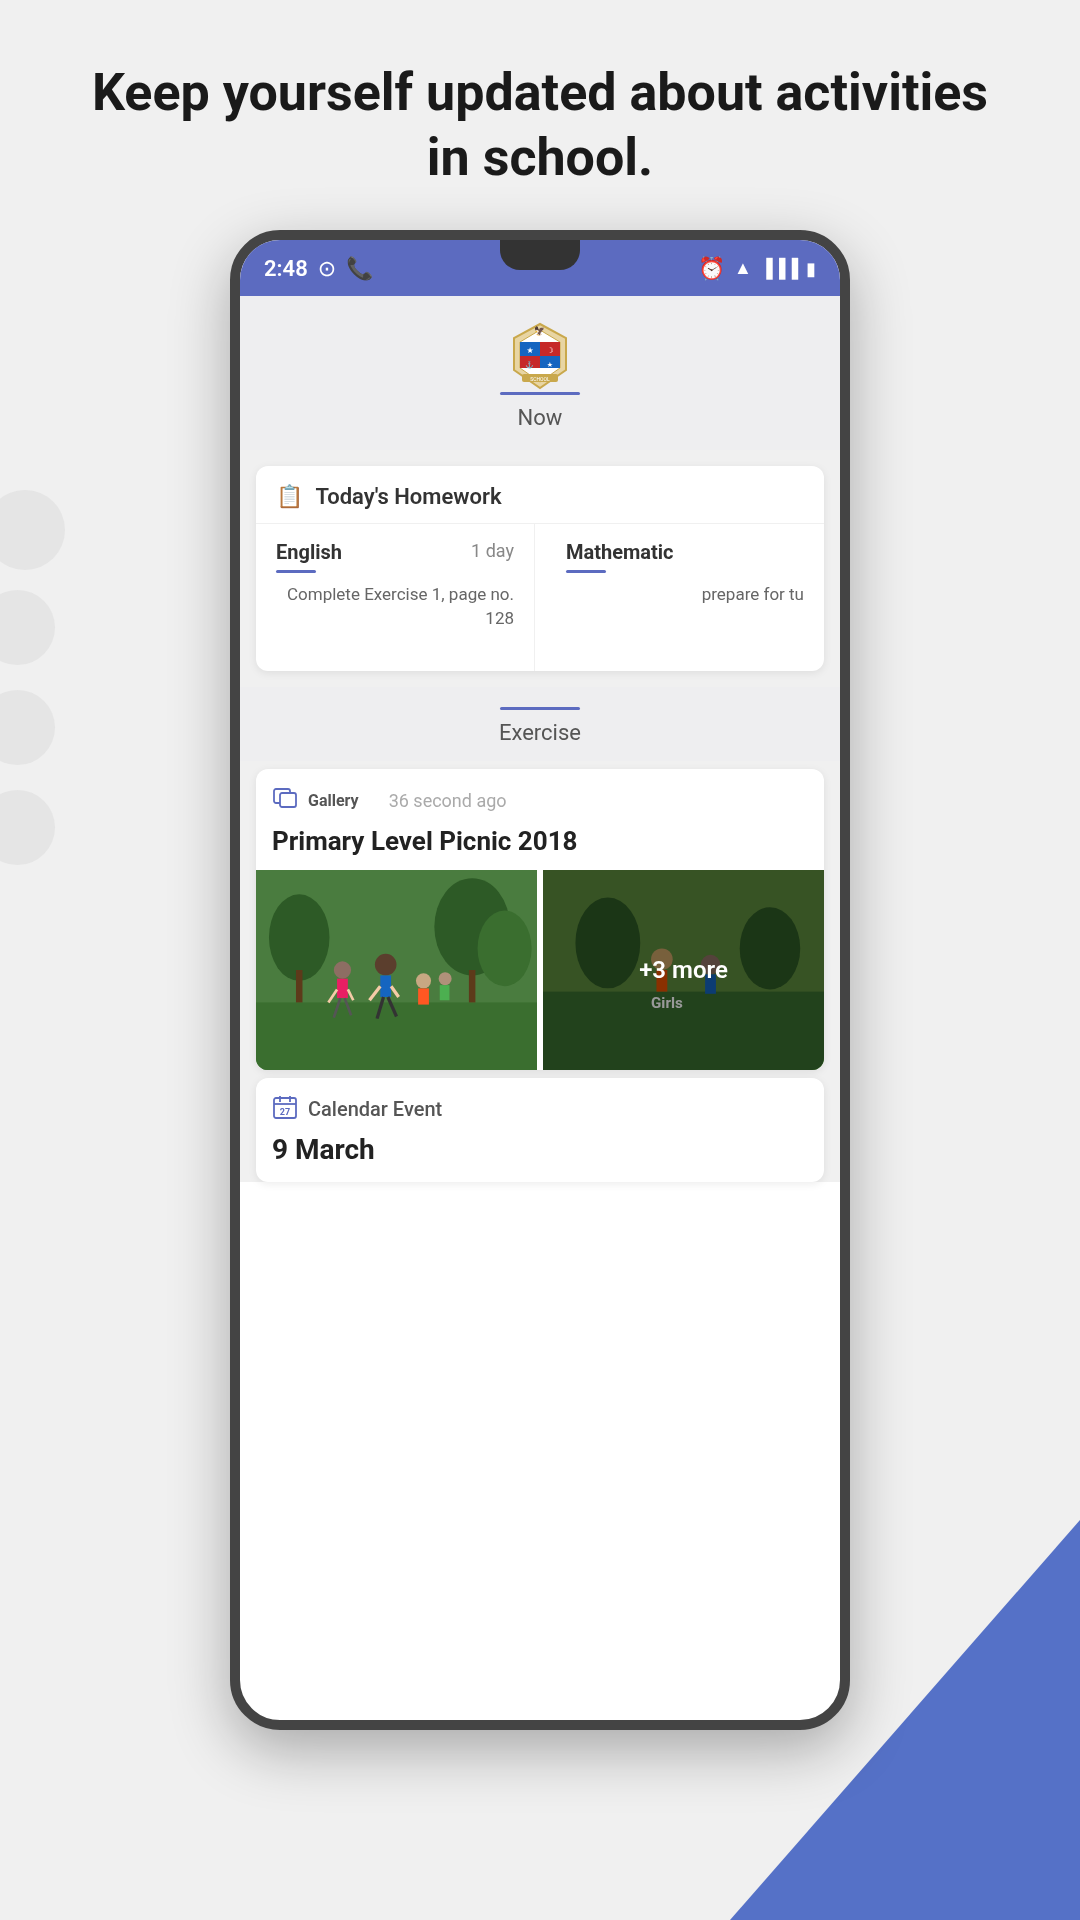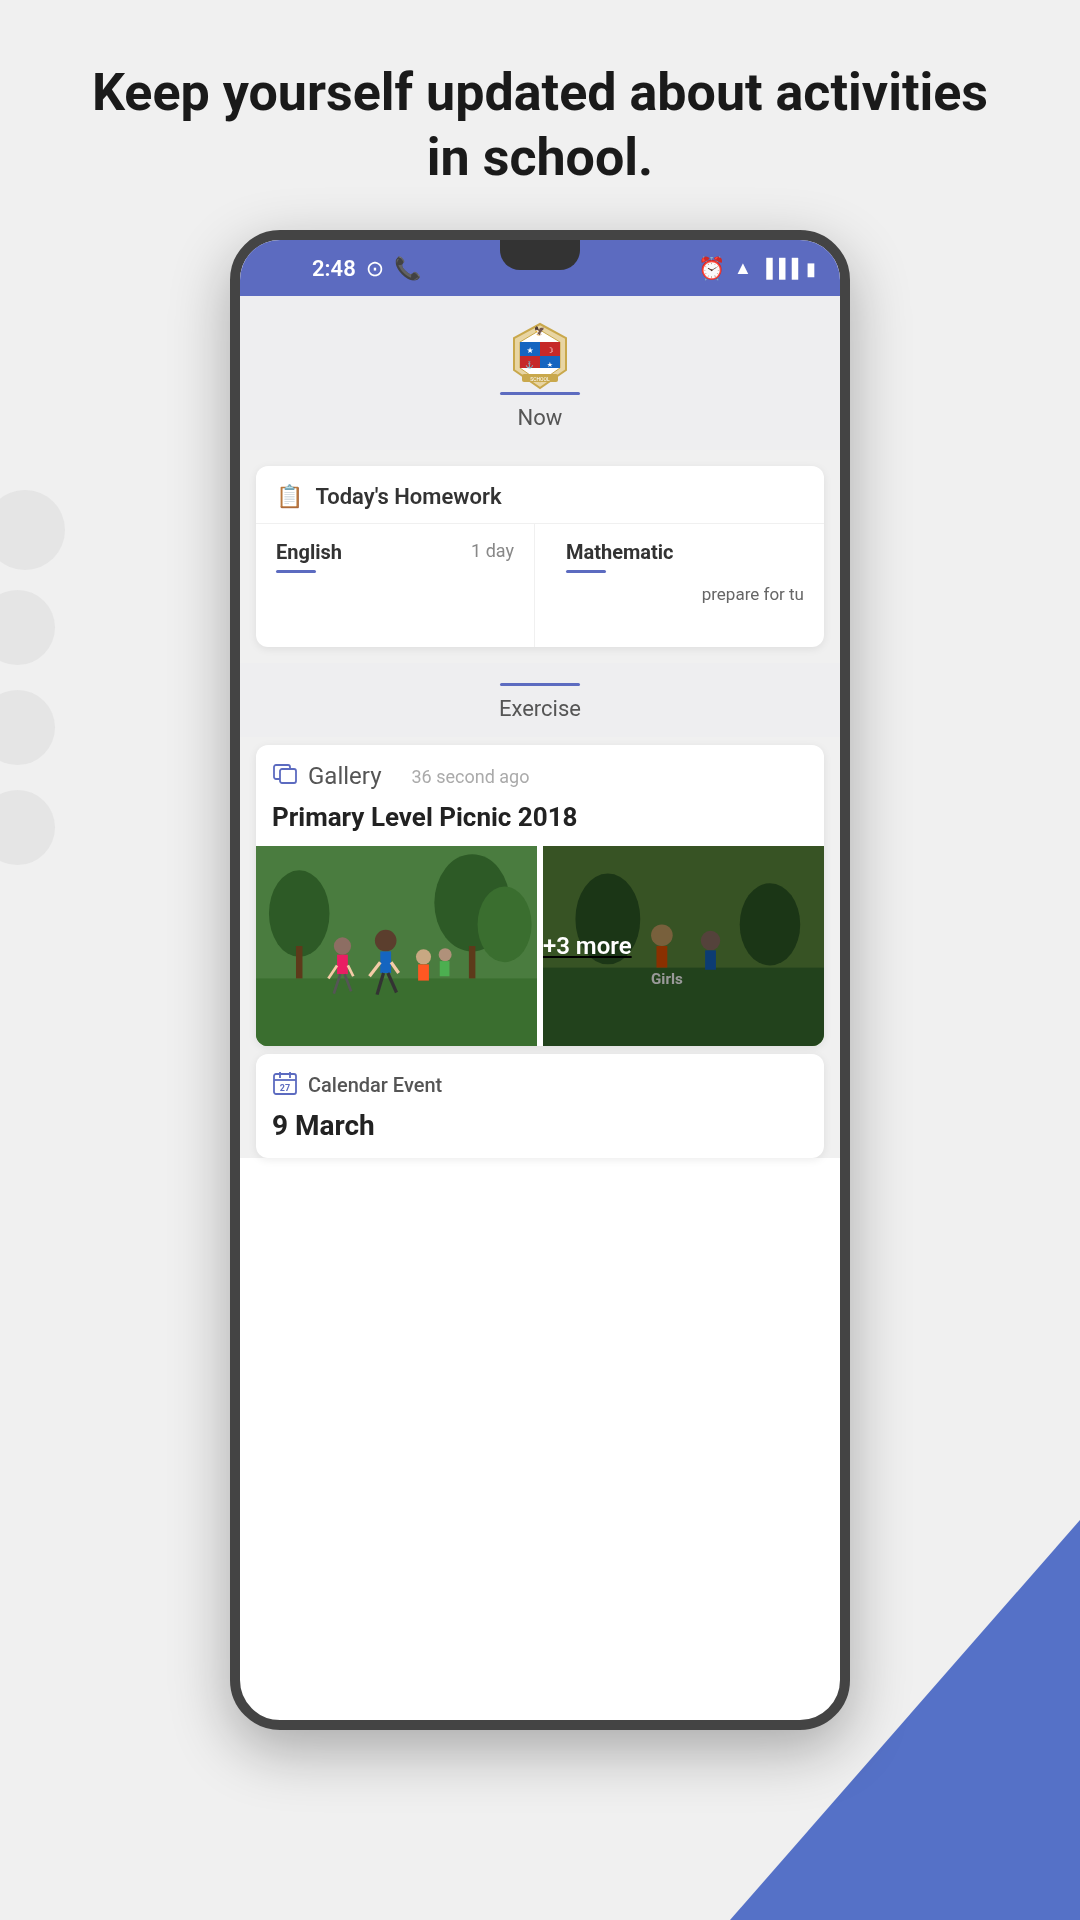--- a/index.html
+++ b/index.html
@@ -73,21 +73,21 @@
       background: #5c6bc0;
       height: 56px;
       display: flex;
       align-items: center;
       justify-content: space-between;
       padding: 0 24px;
       color: #fff;
       font-size: 22px;
       font-weight: 500;
     }
-    .status-left { display: flex; align-items: center; gap: 10px; margin-left: 48px; }
+    .status-left { display: flex; align-items: center; gap: 10px; }
     .status-right { display: flex; align-items: center; gap: 8px; }
     .status-time { font-size: 22px; font-weight: 600; }
 
     
     .notch {
       position: absolute;
       top: 0;
       left: 50%;
       transform: translateX(-50%);
       width: 80px;
@@ -232,22 +232,22 @@
       gap: 10px;
       margin-bottom: 10px;
     }
 
     .gallery-icon {
       font-size: 22px;
       color: #5c6bc0;
     }
 
     .gallery-type {
-      font-size: 24px;
-      font-weight: 400;
+      font-size: 16px;
+      font-weight: 700;
       color: #555;
     }
 
     .gallery-time {
       font-size: 18px;
       color: #aaa;
       margin-left: 20px;
     }
 
     .gallery-title {
@@ -279,22 +279,21 @@
       background: linear-gradient(135deg, #5d8a3c 0%, #7cb342 40%, #388e3c 70%, #c8e6c9 100%);
       position: relative;
     }
 
     .gallery-img-overlay {
       position: absolute;
       top: 0; left: 0; right: 0; bottom: 0;
       background: rgba(0,0,0,0.4);
       display: flex;
       align-items: center;
-      justify-content: flex-start;
-      text-decoration: underline;
+      justify-content: center;
     }
 
     .gallery-more-text {
       color: #fff;
       font-size: 24px;
       font-weight: 600;
     }
 
     
     .calendar-card {
@@ -405,20 +404,21 @@
           <span class="card-header-title">Today's Homework</span>
         </div>
         <div class="homework-items">
 
           <div class="homework-item">
             <div class="hw-top">
               <span class="hw-subject">English</span>
               <span class="hw-days">1 day</span>
             </div>
             <div class="hw-subject-line"></div>
+            <p class="hw-description">Complete Exercise 1, page no. 128</p>
           </div>
 
           <div class="homework-item">
             <div class="hw-top">
               <span class="hw-subject">Mathematic</span>
               <span class="hw-days"></span>
             </div>
             <div class="hw-subject-line"></div>
             <p class="hw-description">prepare for tu</p>
           </div>

